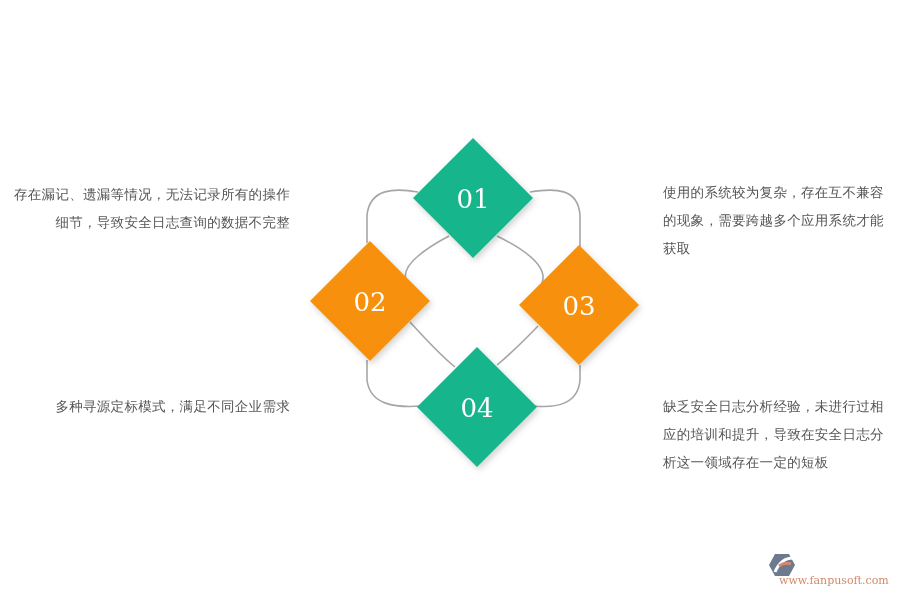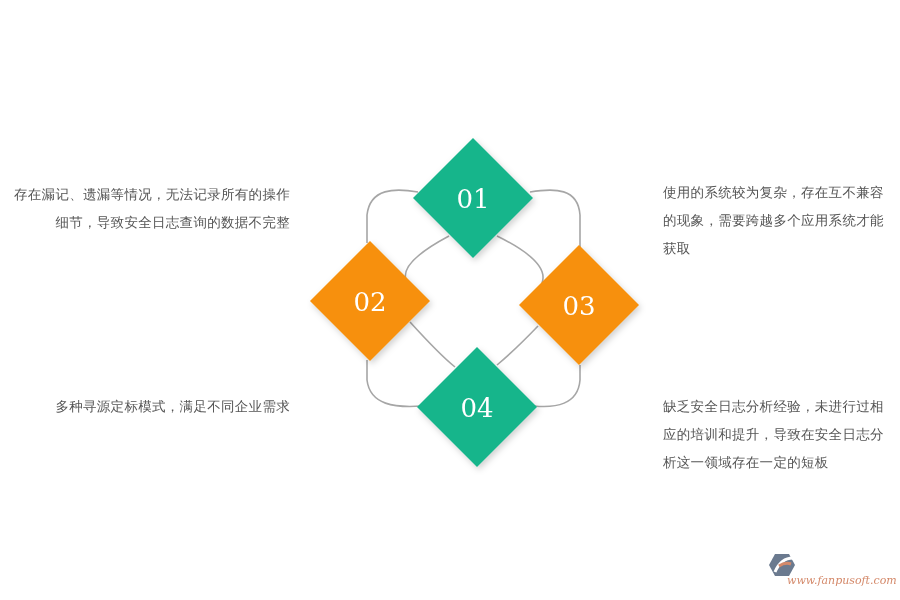--- a/index.html
+++ b/index.html
@@ -5,21 +5,21 @@
   html, body { margin:0; padding:0; }
   body { width:900px; height:600px; background:#ffffff; position:relative; overflow:hidden;
          font-family:"DejaVu Sans", "Liberation Sans", sans-serif; }
   .txt { position:absolute; font-size:13.5px; line-height:28px; color:#555555; letter-spacing:0.3px; }
   .left { text-align:right; }
   .right { text-align:left; }
   svg.diagram { position:absolute; left:0; top:0; }
   .num { font-family:"DejaVu Serif", "Liberation Serif", serif; font-size:26px; fill:#ffffff; }
   .logo { position:absolute; left:763px; top:550px; width:130px; height:40px; }
   .logo-name { position:absolute; left:34px; top:2px; font-size:22px; color:#6b7a8f; letter-spacing:2px; font-weight:bold; }
-  .logo-url { position:absolute; left:24px; top:24px; font-family:"DejaVu Serif", "Liberation Serif", serif; font-size:11px; color:#d4896a; white-space:nowrap;font-style:italic; }
+  .logo-url { position:absolute; left:16px; top:24px; font-family:"DejaVu Serif", "Liberation Serif", serif; font-size:11px; color:#d4896a; white-space:nowrap; }
 </style>
 </head>
 <body>
 
 <div class="txt left" style="right:610px; top:180px; width:300px;">
   <div>存在漏记、遗漏等情况，无法记录所有的操作</div>
   <div>细节，导致安全日志查询的数据不完整</div>
 </div>
 
 <div class="txt left" style="right:610px; top:392px; width:300px;">

